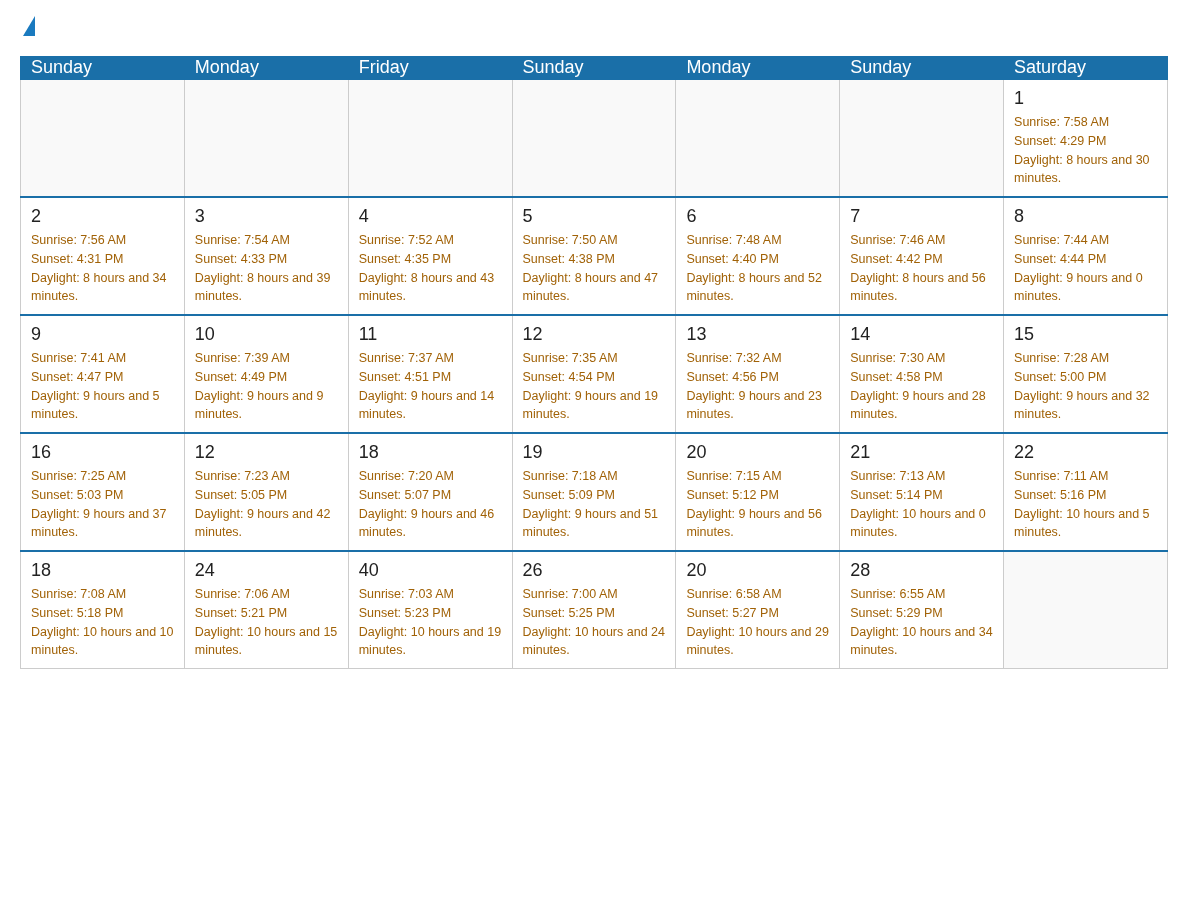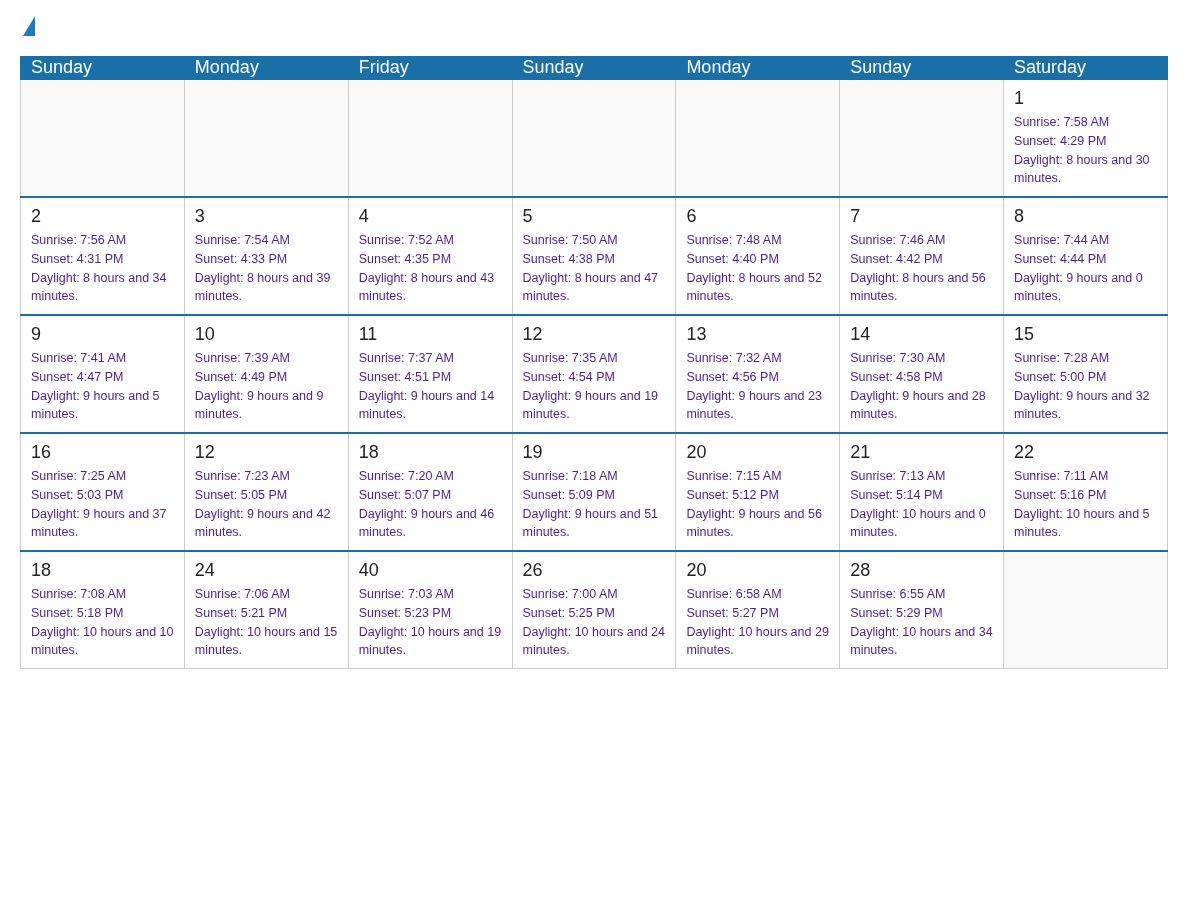--- a/index.html
+++ b/index.html
@@ -59,21 +59,21 @@
       background: #f9f9f9;
     }
     .day-number {
       font-size: 18px;
       font-weight: normal;
       color: #222;
       margin-bottom: 4px;
     }
     .day-info {
       font-size: 12.5px;
-      color: #4c1d95;
+      color: #a16207;
       line-height: 1.5;
     }
     .calendar tr td {
       border-top: 2px solid #1a6fa8;
     }
     .calendar tbody tr:first-child td {
       border-top: 2px solid #1a6fa8;
     }
 
     

